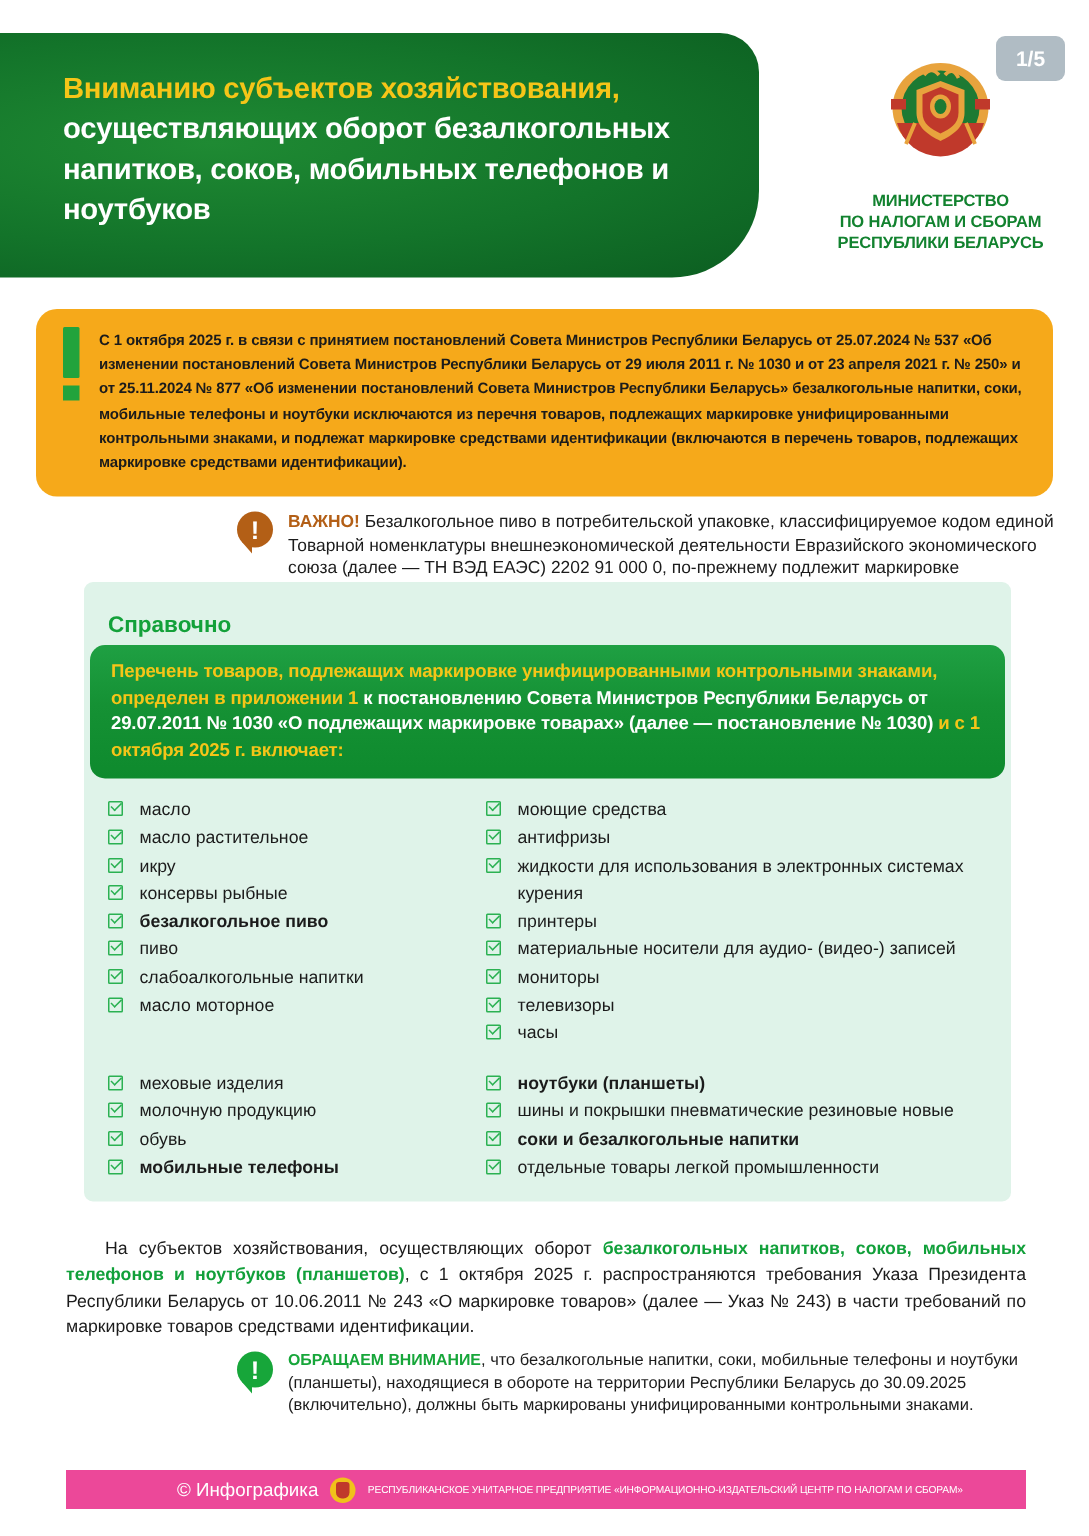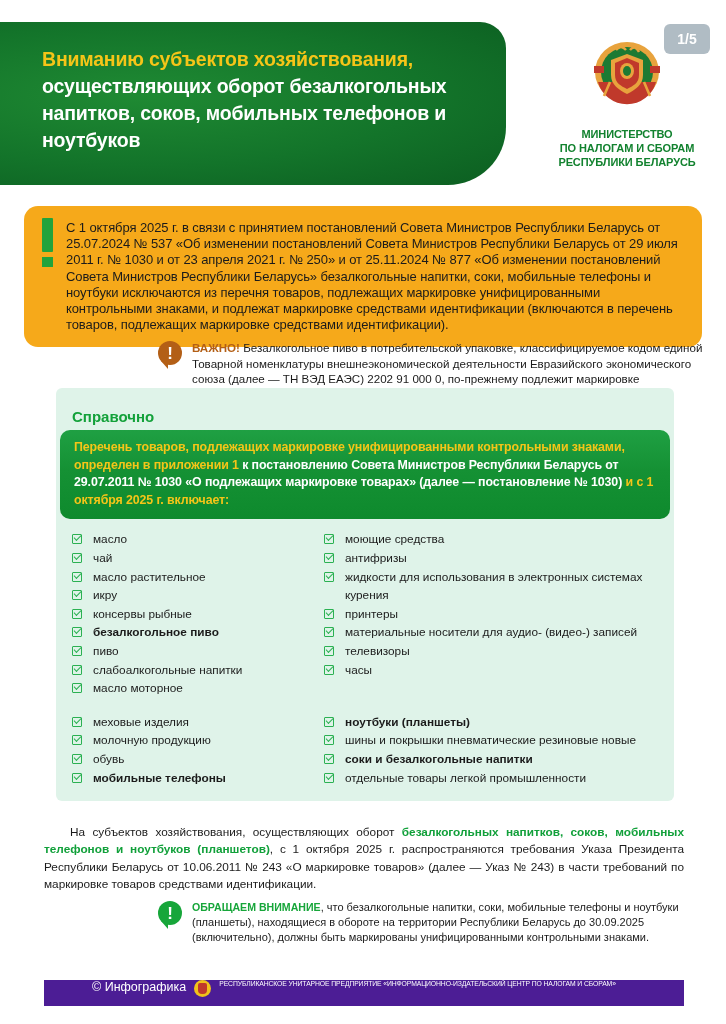--- a/index.html
+++ b/index.html
@@ -89,22 +89,22 @@
     width: 11px; height: 34px;
     background: #22a33c;
     border-radius: 1px;
   }
   .alert-orange .excl .dot {
     width: 11px; height: 10px;
     background: #22a33c;
     margin-top: 5px;
   }
   .alert-orange p {
-    font-size: 13px;
-    font-weight: normal;
+    font-size: 10px;
+    font-weight: bold;
     line-height: 16.2px;
     color: #1b1b1b;
     letter-spacing: -0.1px;
   }
 
   
   .note {
     position: absolute;
     width: 560px;
     padding-left: 42px;
@@ -216,23 +216,24 @@
     text-align: justify;
     text-indent: 26px;
   }
   .body-para .g { color: #11a03a; font-weight: bold; }
 
   
   .footer {
     position: absolute;
     left: 44px; top: 980px;
     width: 640px; height: 26px;
-    background: #4c1d95;
+    background: #ec4899;
     display: flex;
-    padding-left: 48px;
+    align-items: center;
+    padding-left: 74px;
   }
   .footer .copy {
     font-size: 12.5px;
     color: #ffffff;
   }
   .footer .seal {
     width: 17px; height: 17px;
     border-radius: 50%;
     background: #f0c21a;
     margin: 0 8px;
@@ -310,35 +311,35 @@
 
   <div class="panel">
     <div class="panel-tab">Справочно</div>
 
     <div class="block-head">
       <span class="y">Перечень товаров, подлежащих маркировке унифицированными контрольными знаками, определен в приложении 1</span><span> к постановлению Совета Министров Республики Беларусь </span><span>от 29.07.2011 № 1030 «О подлежащих маркировке товарах» (далее — постановление № 1030)</span><span class="y"> и с 1 октября 2025 г. включает:</span>
     </div>
     <div class="cols">
       <ul class="chk col-left">
           <li><span class="box"></span><span>масло</span></li>
-          <li><span class="box"></span><span>чай</span></li>
           <li><span class="box"></span><span>масло растительное</span></li>
           <li><span class="box"></span><span>икру</span></li>
           <li><span class="box"></span><span>консервы рыбные</span></li>
           <li class="b"><span class="box"></span><span>безалкогольное пиво</span></li>
           <li><span class="box"></span><span>пиво</span></li>
           <li><span class="box"></span><span>слабоалкогольные напитки</span></li>
           <li><span class="box"></span><span>масло моторное</span></li>
         </ul>
       <ul class="chk col-right">
           <li><span class="box"></span><span>моющие средства</span></li>
           <li><span class="box"></span><span>антифризы</span></li>
           <li><span class="box"></span><span>жидкости для использования в электронных системах курения</span></li>
           <li><span class="box"></span><span>принтеры</span></li>
           <li><span class="box"></span><span>материальные носители для аудио- (видео-) записей</span></li>
+          <li><span class="box"></span><span>мониторы</span></li>
           <li><span class="box"></span><span>телевизоры</span></li>
           <li><span class="box"></span><span>часы</span></li>
         </ul>
     </div>
 
     <div class="cols">
       <ul class="chk col-left">
           <li><span class="box"></span><span>меховые изделия</span></li>
           <li><span class="box"></span><span>молочную продукцию</span></li>
           <li><span class="box"></span><span>обувь</span></li>

